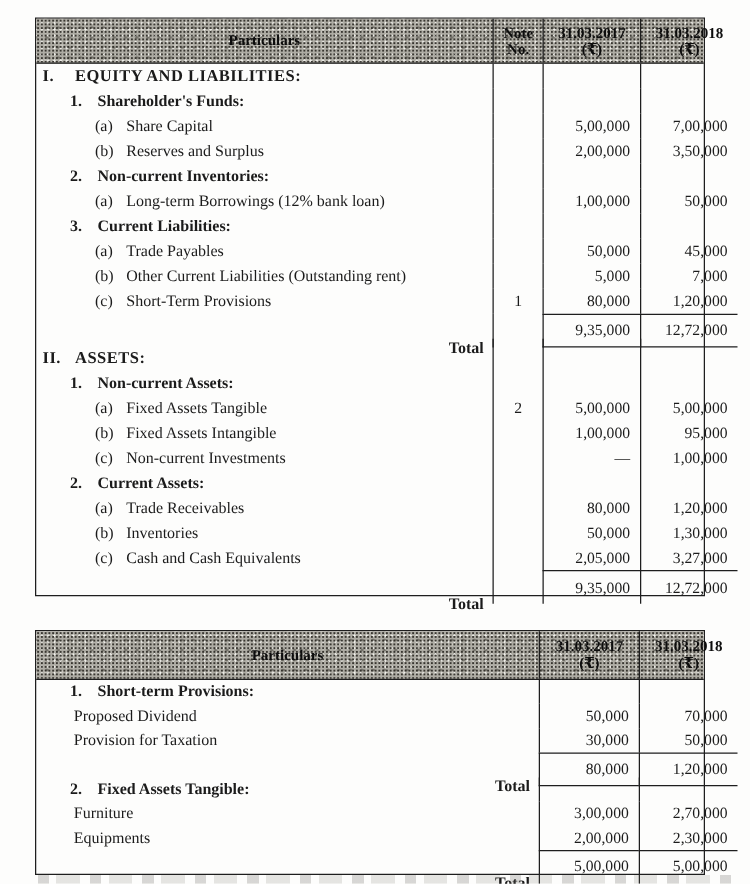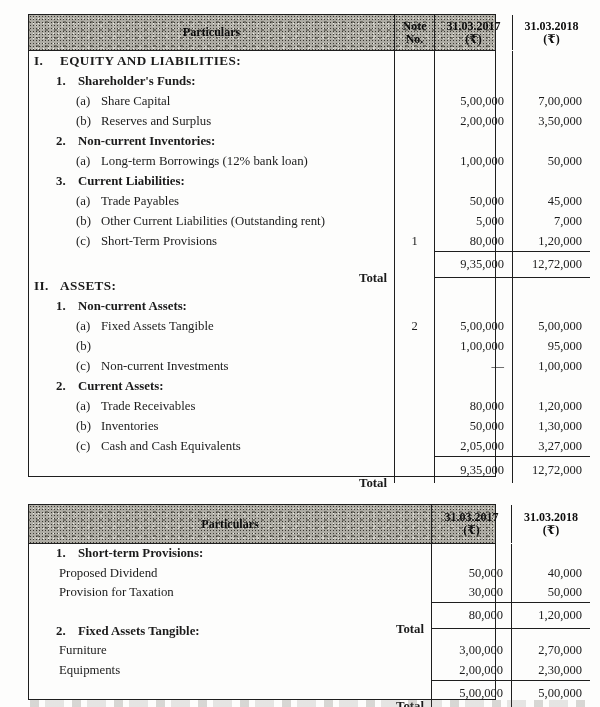--- a/index.html
+++ b/index.html
@@ -9,21 +9,21 @@
     background:#fdfdfc;
     font-family:"Liberation Serif","DejaVu Serif",serif;
     color:#1b1b1b;
     overflow:hidden;
   }
 
   
   .sheet-table {
     position:absolute;
     left:28px;
-    width:468px;
+    width:536px;
     border:1.6px solid #1e1e1e;
     background:#fdfdfc;
   }
   .thead {
     display:grid;
     border-bottom:1.6px solid #1e1e1e;
     background-color:#aeaca4;
     background-image:
       radial-gradient(rgba(35,33,28,.85) .6px, transparent .9px),
       radial-gradient(rgba(250,250,245,.9) .7px, transparent 1px),
@@ -237,20 +237,21 @@
           <div class="prefix">(a)</div>
           <div class="rlabel">Fixed Assets Tangible</div>
         </div>
         <div class="cell note-cell">2</div>
         <div class="cell amt">5,00,000</div>
         <div class="cell amt">5,00,000</div>
       </div>
       <div class="trow item">
         <div class="cell label-cell">
           <div class="prefix">(b)</div>
+          <div class="rlabel">Fixed Assets Intangible</div>
         </div>
         <div class="cell note-cell"></div>
         <div class="cell amt">1,00,000</div>
         <div class="cell amt">95,000</div>
       </div>
       <div class="trow item">
         <div class="cell label-cell">
           <div class="prefix">(c)</div>
           <div class="rlabel">Non-current Investments</div>
         </div>
@@ -328,21 +329,21 @@
           <div class="rlabel">Short-term Provisions:</div>
         </div>
         <div class="cell amt"></div>
         <div class="cell amt"></div>
       </div>
       <div class="trow plain">
         <div class="cell label-cell">
           <div class="rlabel">Proposed Dividend</div>
         </div>
         <div class="cell amt">50,000</div>
-        <div class="cell amt">40,000</div>
+        <div class="cell amt">70,000</div>
       </div>
       <div class="trow plain">
         <div class="cell label-cell">
           <div class="rlabel">Provision for Taxation</div>
         </div>
         <div class="cell amt">30,000</div>
         <div class="cell amt">50,000</div>
       </div>
       <div class="trow total">
         <div class="cell label-cell">

